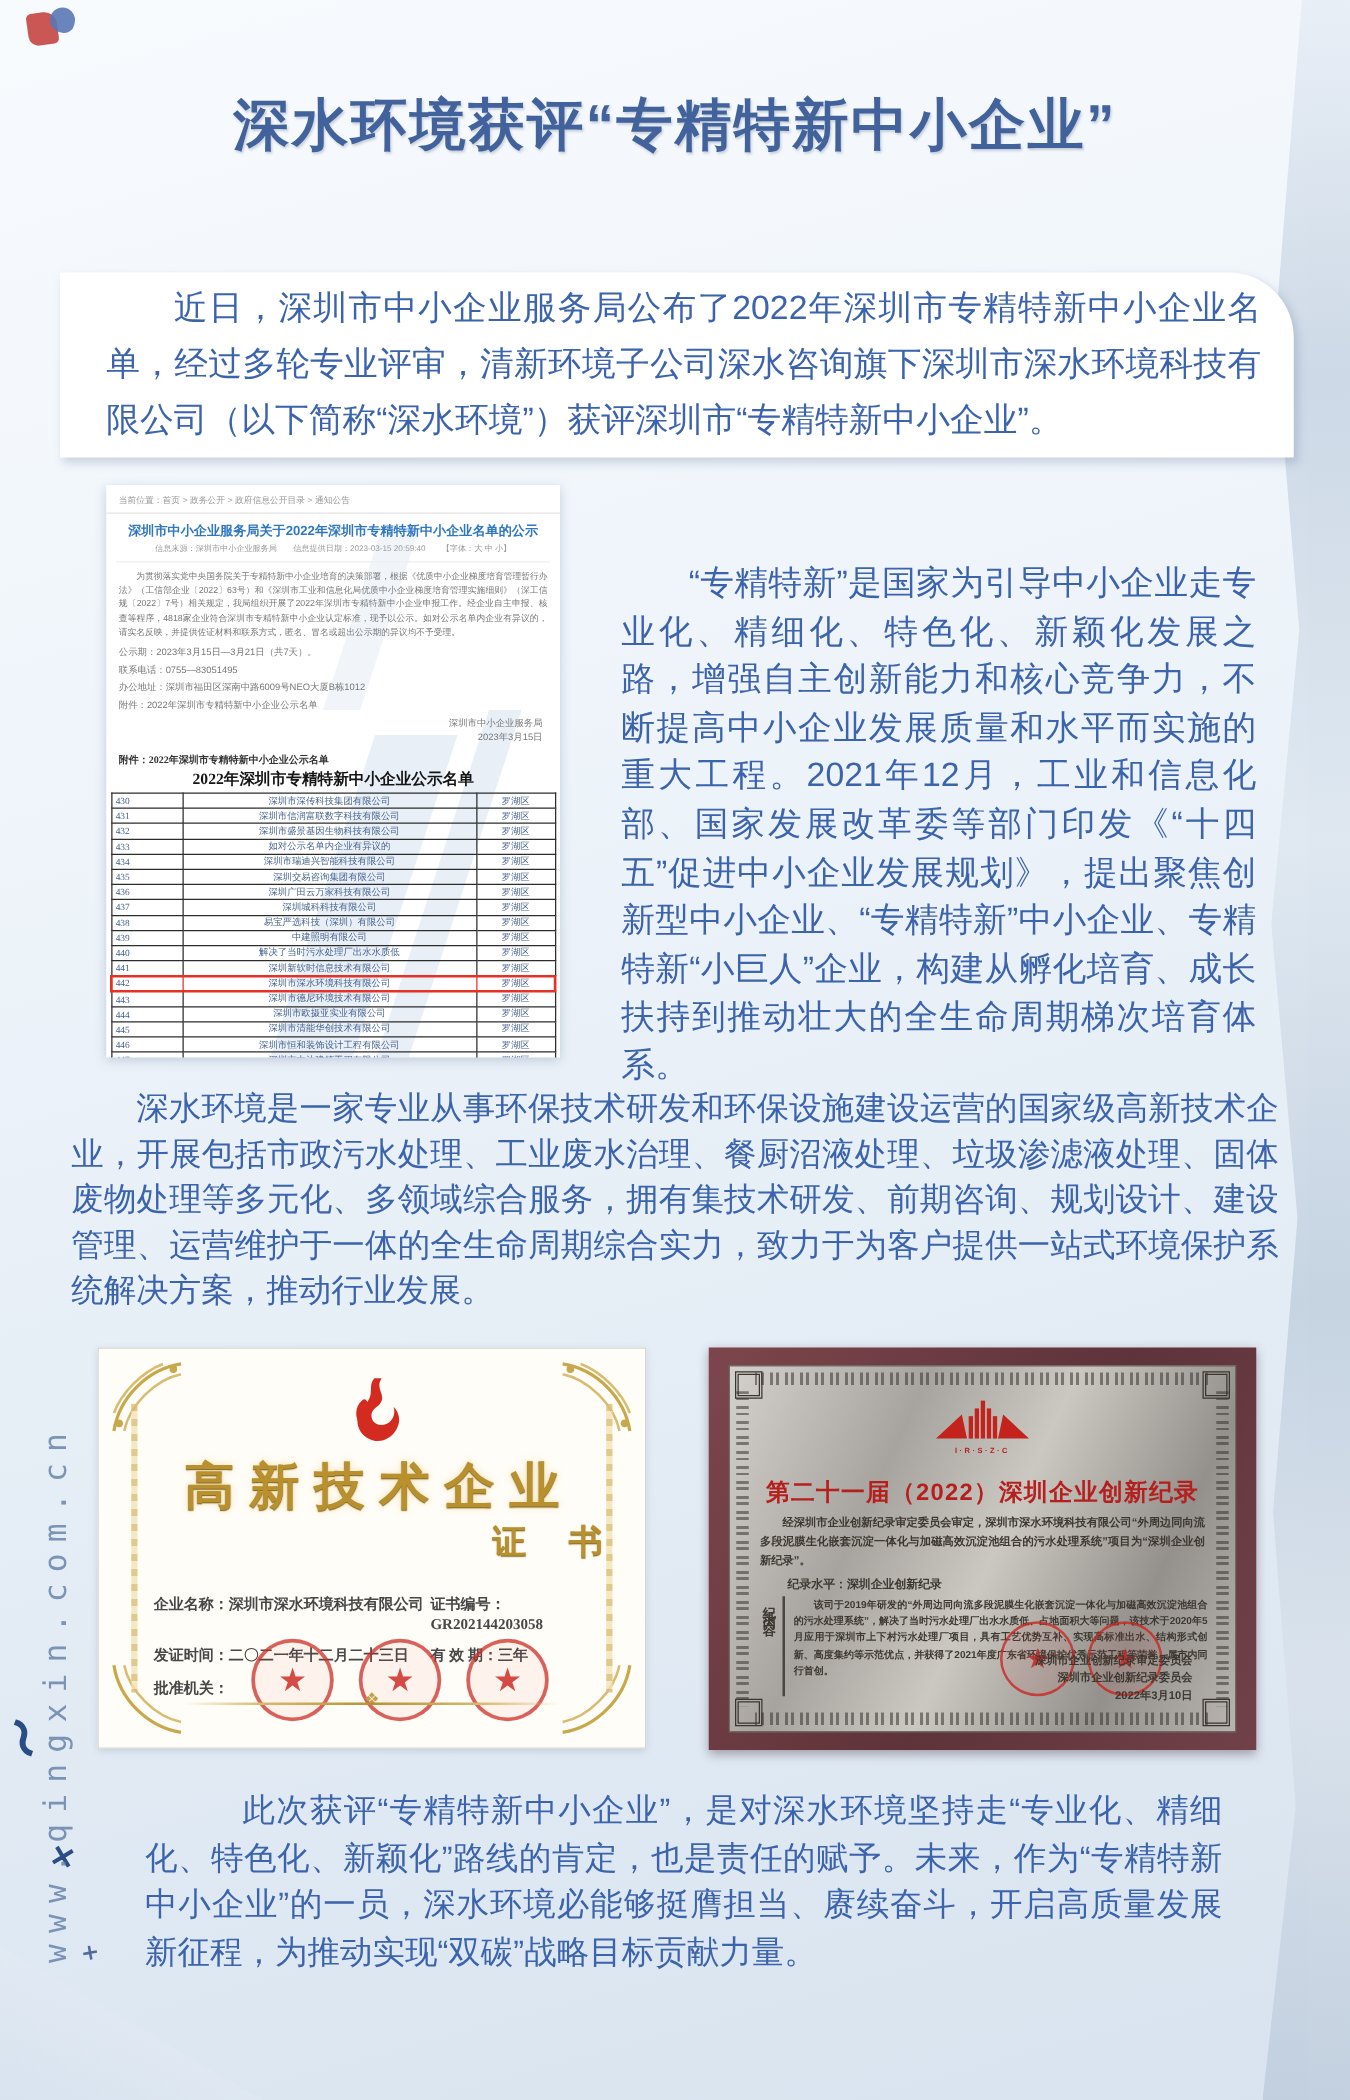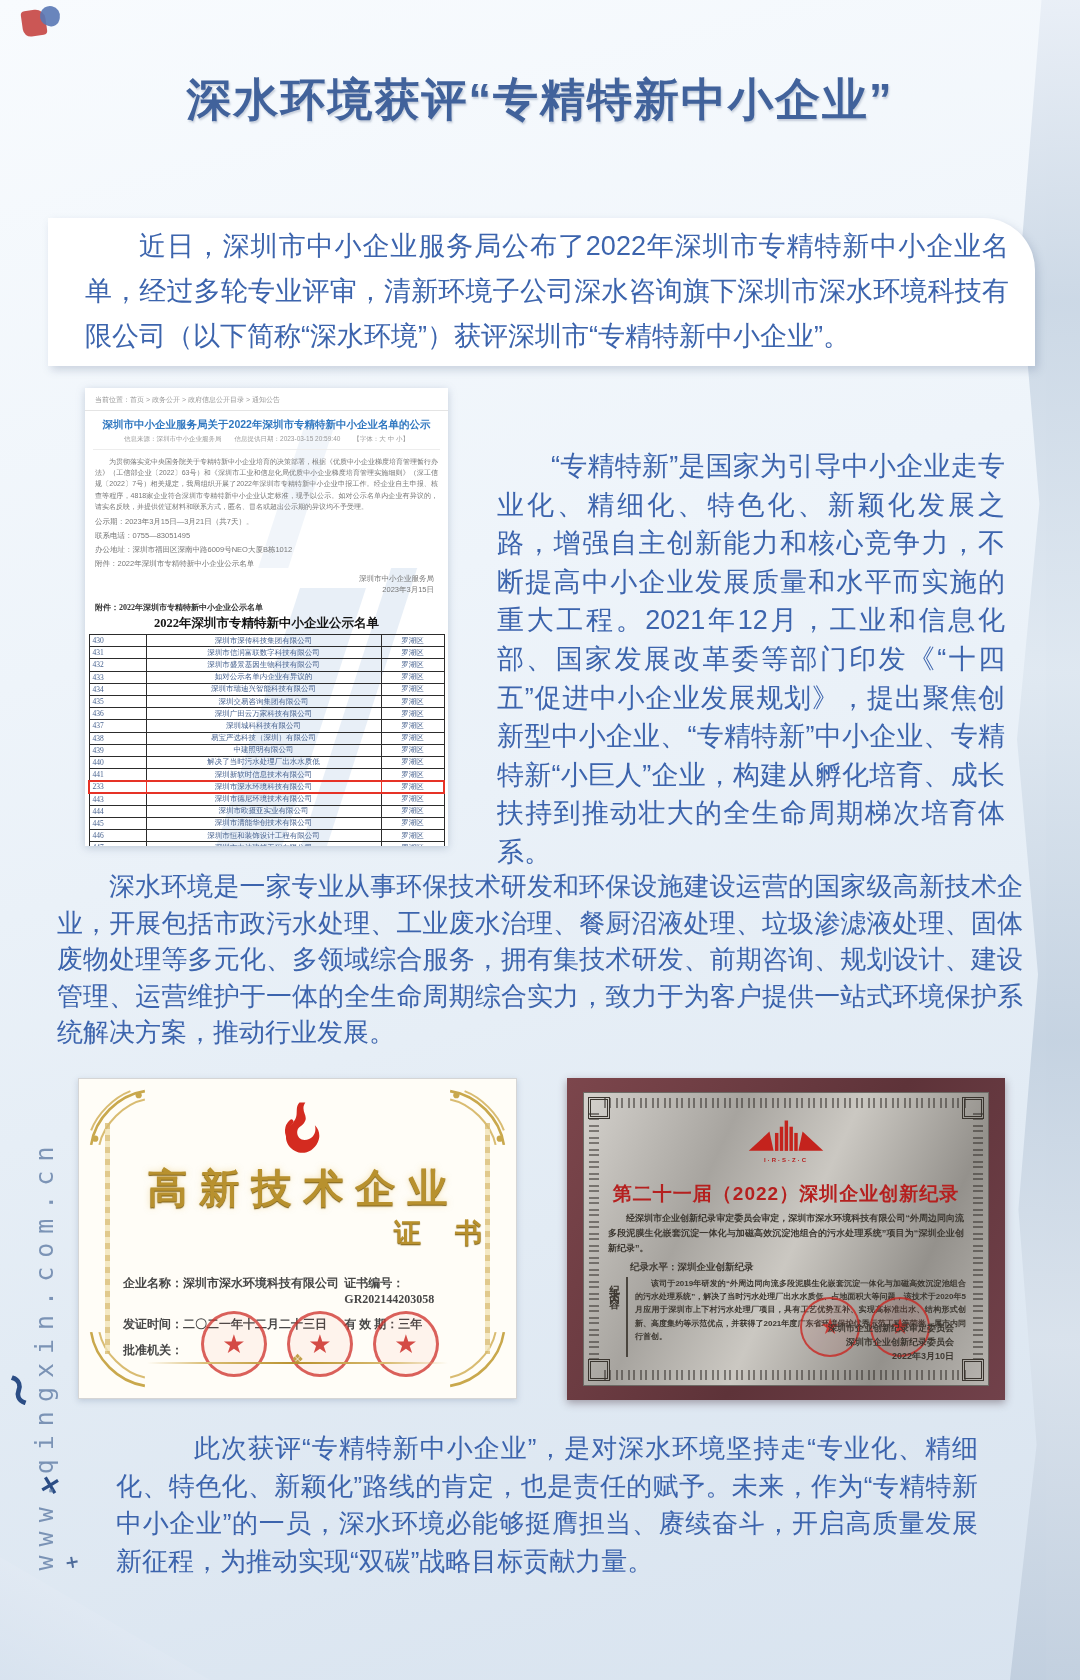--- a/index.html
+++ b/index.html
@@ -225,21 +225,21 @@
           <td class="c0">440</td>
           <td class="c1">解决了当时污水处理厂出水水质低</td>
           <td class="c2">罗湖区</td>
         </tr>
         <tr>
           <td class="c0">441</td>
           <td class="c1">深圳新软时信息技术有限公司</td>
           <td class="c2">罗湖区</td>
         </tr>
         <tr class="hl">
-          <td class="c0">233</td>
+          <td class="c0">442</td>
           <td class="c1">深圳市深水环境科技有限公司</td>
           <td class="c2">罗湖区</td>
         </tr>
         <tr>
           <td class="c0">443</td>
           <td class="c1">深圳市德尼环境技术有限公司</td>
           <td class="c2">罗湖区</td>
         </tr>
         <tr>
           <td class="c0">444</td>

